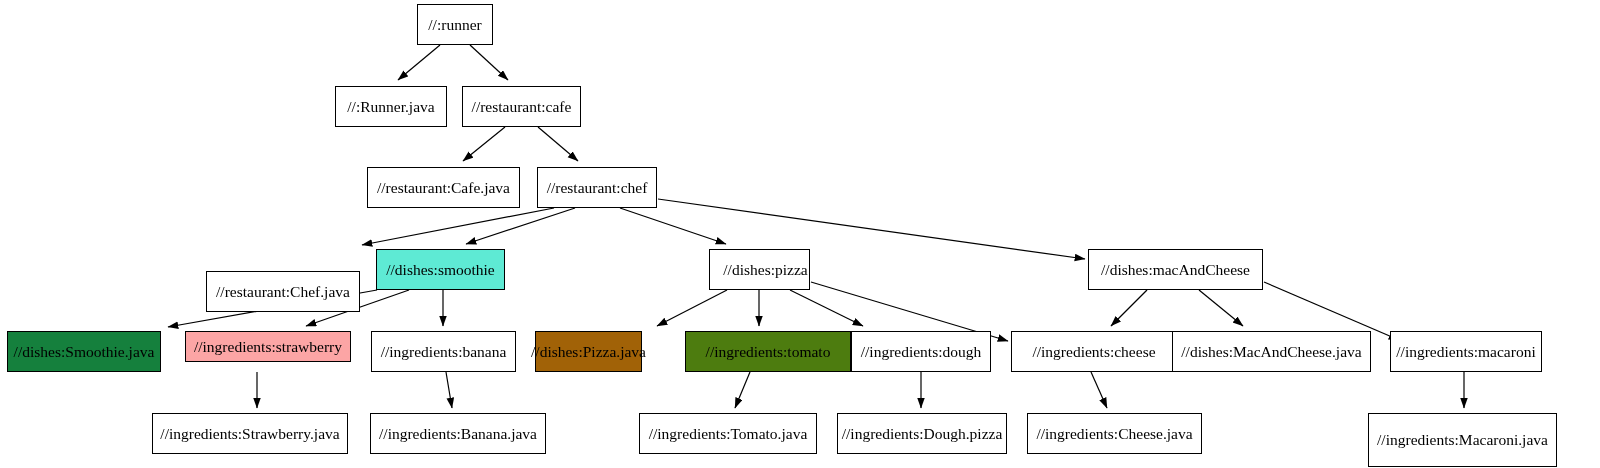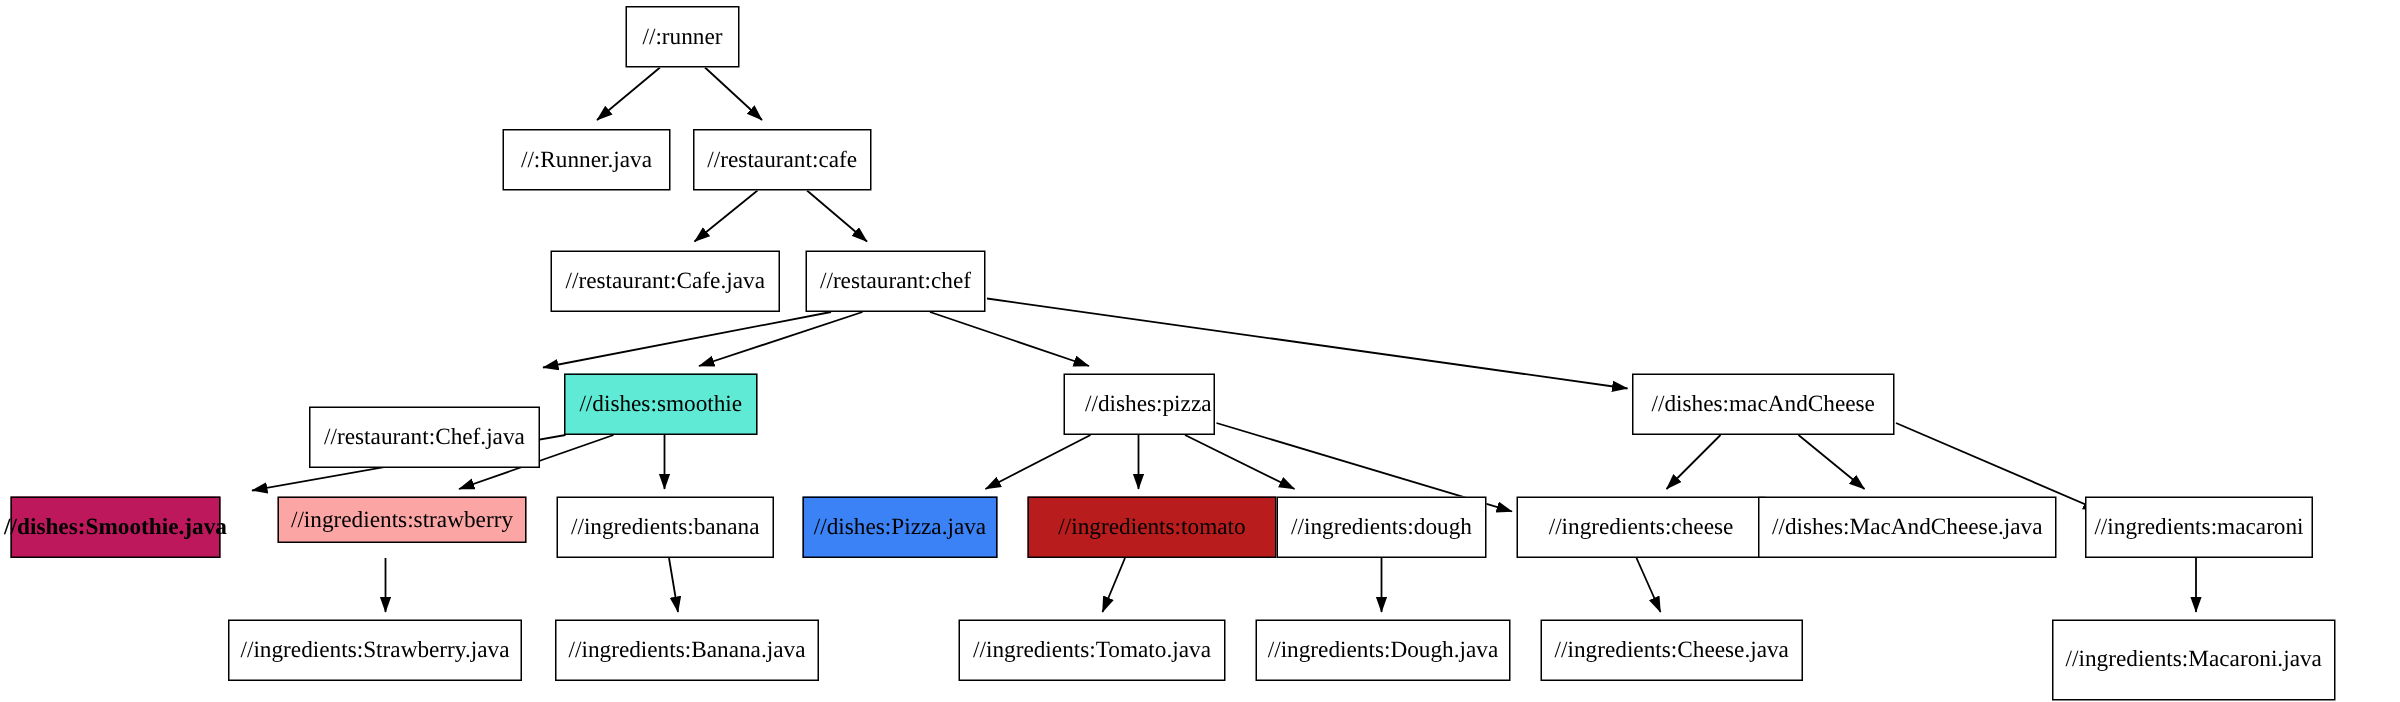--- a/index.html
+++ b/index.html
@@ -101,33 +101,33 @@
       </div>
       <div class="node" style="left: 376px; top: 249px; width: 129px; height: 41px; background: #5eead4; border-color: rgb(0, 0, 0);">
         <span class="node-label">//dishes:smoothie</span>
       </div>
       <div class="node" style="left: 709px; top: 249px; width: 101px; height: 41px; background: rgb(255, 255, 255); border-color: rgb(0, 0, 0); padding-left: 12px;">
         <span class="node-label">//dishes:pizza</span>
       </div>
       <div class="node" style="left: 1088px; top: 249px; width: 175px; height: 41px; background: rgb(255, 255, 255); border-color: rgb(0, 0, 0);">
         <span class="node-label">//dishes:macAndCheese</span>
       </div>
-      <div class="node" style="left: 7px; top: 331px; width: 140px; height: 41px; background: #be185d; border-color: rgb(0, 0, 0); font-weight: bold;">
+      <div class="node" style="left: 7px; top: 331px; width: 154px; height: 41px; background: #15803d; border-color: rgb(0, 0, 0);">
         <span class="node-label">//dishes:Smoothie.java</span>
       </div>
       <div class="node" style="left: 185px; top: 331px; width: 166px; height: 31px; background: #fca5a5; border-color: rgb(0, 0, 0);">
         <span class="node-label">//ingredients:strawberry</span>
       </div>
       <div class="node" style="left: 371px; top: 331px; width: 145px; height: 41px; background: rgb(255, 255, 255); border-color: rgb(0, 0, 0);">
         <span class="node-label">//ingredients:banana</span>
       </div>
-      <div class="node" style="left: 535px; top: 331px; width: 130px; height: 41px; background: #3b82f6; border-color: rgb(0, 0, 0);">
+      <div class="node" style="left: 535px; top: 331px; width: 107px; height: 41px; background: #a16207; border-color: rgb(0, 0, 0);">
         <span class="node-label">//dishes:Pizza.java</span>
       </div>
-      <div class="node" style="left: 685px; top: 331px; width: 166px; height: 41px; background: #b91c1c; border-color: rgb(0, 0, 0); text-align: center;">
+      <div class="node" style="left: 685px; top: 331px; width: 166px; height: 41px; background: #4d7c0f; border-color: rgb(0, 0, 0); text-align: center;">
         <span class="node-label">//ingredients:tomato</span>
       </div>
       <div class="node" style="left: 851px; top: 331px; width: 140px; height: 41px; background: rgb(255, 255, 255); border-color: rgb(0, 0, 0);">
         <span class="node-label">//ingredients:dough</span>
       </div>
       <div class="node" style="left: 1011px; top: 331px; width: 166px; height: 41px; background: rgb(255, 255, 255); border-color: rgb(0, 0, 0);">
         <span class="node-label">//ingredients:cheese</span>
       </div>
       <div class="node" style="left: 1172px; top: 331px; width: 199px; height: 41px; background: rgb(255, 255, 255); border-color: rgb(0, 0, 0);">
         <span class="node-label">//dishes:MacAndCheese.java</span>
@@ -138,21 +138,21 @@
       <div class="node" style="left: 152px; top: 413px; width: 196px; height: 41px; background: rgb(255, 255, 255); border-color: rgb(0, 0, 0);">
         <span class="node-label">//ingredients:Strawberry.java</span>
       </div>
       <div class="node" style="left: 370px; top: 413px; width: 176px; height: 41px; background: rgb(255, 255, 255); border-color: rgb(0, 0, 0);">
         <span class="node-label">//ingredients:Banana.java</span>
       </div>
       <div class="node" style="left: 639px; top: 413px; width: 178px; height: 41px; background: rgb(255, 255, 255); border-color: rgb(0, 0, 0);">
         <span class="node-label">//ingredients:Tomato.java</span>
       </div>
       <div class="node" style="left: 837px; top: 413px; width: 170px; height: 41px; background: rgb(255, 255, 255); border-color: rgb(0, 0, 0);">
-        <span class="node-label">//ingredients:Dough.java</span>
+        <span class="node-label">//ingredients:Dough.pizza</span>
       </div>
       <div class="node" style="left: 1027px; top: 413px; width: 175px; height: 41px; background: rgb(255, 255, 255); border-color: rgb(0, 0, 0);">
         <span class="node-label">//ingredients:Cheese.java</span>
       </div>
       <div class="node" style="left: 1368px; top: 413px; width: 189px; height: 54px; background: rgb(255, 255, 255); border-color: rgb(0, 0, 0);">
         <span class="node-label">//ingredients:Macaroni.java</span>
       </div>
     </div>
 </div>
 

